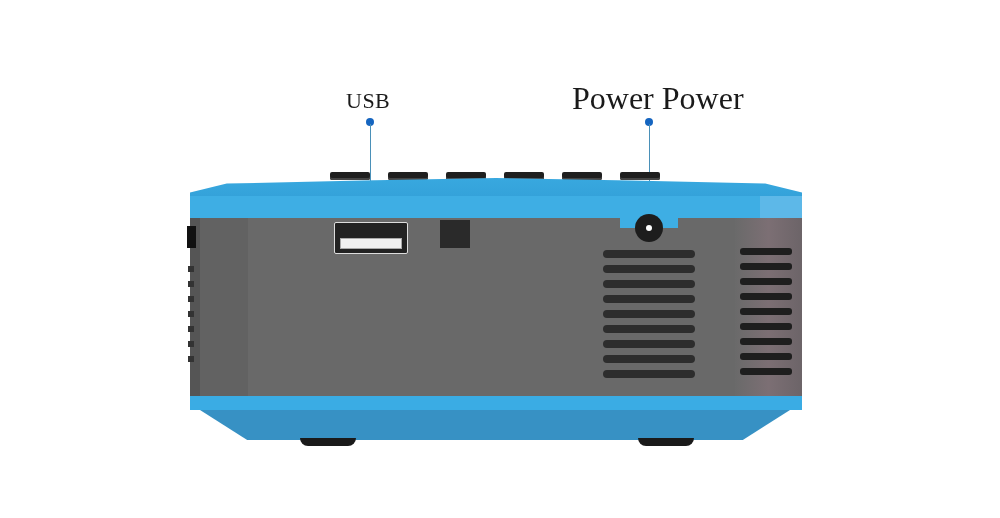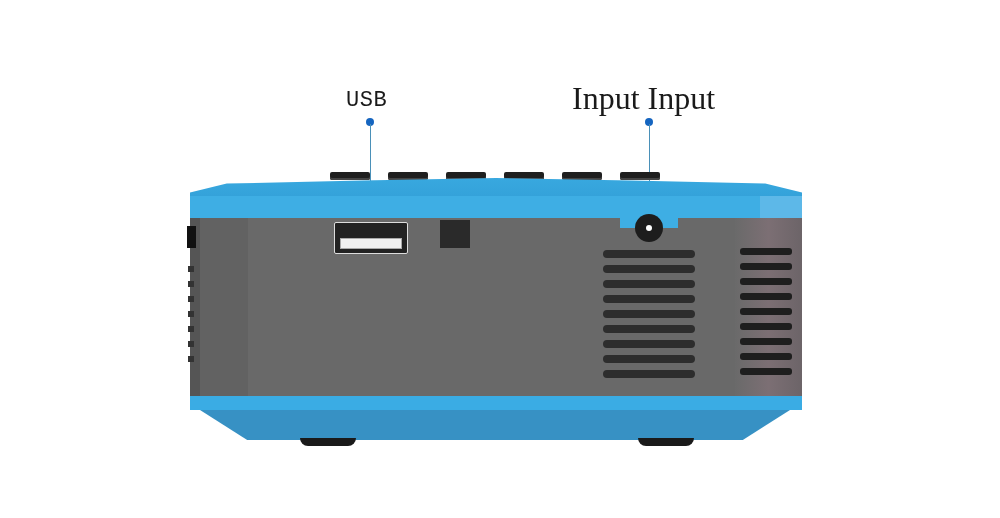--- a/index.html
+++ b/index.html
@@ -1,18 +1,18 @@
 <!DOCTYPE html>
 <html><head>
 <meta charset="utf-8">
 <style>
   html,body{margin:0;padding:0;background:#ffffff;}
   body{width:1000px;height:518px;position:relative;overflow:hidden;font-family:"Liberation Serif","DejaVu Serif",serif;}
   .label{position:absolute;color:#1a1a1a;white-space:nowrap;}
-  .label-usb{left:346px;top:88px;font-size:22px;letter-spacing:0.5px;font-family:Liberation Mono, monospace;}
+  .label-usb{left:346px;top:88px;font-size:22px;letter-spacing:0.5px;}
   .label-power{left:572px;top:80px;font-size:32px;}
   .dot{position:absolute;width:8px;height:8px;border-radius:50%;background:#1565c0;}
   .leader{position:absolute;width:1px;background:#4a90b8;}
   
   .top-buttons .btn{position:absolute;top:172px;width:40px;height:8px;background:#1f1f1f;border-radius:2px;box-shadow:inset 0 -2px 0 #444;}
   .top-shell{position:absolute;left:190px;top:178px;width:612px;height:40px;
     background:linear-gradient(#38a8df,#2f9bd4);
     clip-path:polygon(0 36%,6% 14%,28% 6%,50% 0,72% 6%,94% 14%,100% 36%,100% 100%,0 100%);}
   .top-band{position:absolute;left:190px;top:196px;width:612px;height:22px;background:#3eaee4;}
   .top-band-dark{position:absolute;left:760px;top:196px;width:42px;height:22px;background:#5db8e8;}
@@ -36,21 +36,21 @@
   .side-panel .conn{position:absolute;left:2px;width:6px;height:6px;background:#333;}
   .side-panel .hdmi{position:absolute;left:1px;top:0;width:9px;height:22px;background:#111;}
 </style>
 </head>
 <body>
 
 <div class="label label-usb">USB</div>
 <div class="dot" style="left:366px;top:118px;"></div>
 <div class="leader" style="left:370px;top:124px;height:98px;"></div>
 
-<div class="label label-power">Input Input</div>
+<div class="label label-power">Power Power</div>
 <div class="dot" style="left:645px;top:118px;"></div>
 <div class="leader" style="left:649px;top:124px;height:96px;"></div>
 
 <div>
   <div class="top-buttons">
     <div class="btn" style="left:330px;"></div>
     <div class="btn" style="left:388px;"></div>
     <div class="btn" style="left:446px;"></div>
     <div class="btn" style="left:504px;"></div>
     <div class="btn" style="left:562px;"></div>

